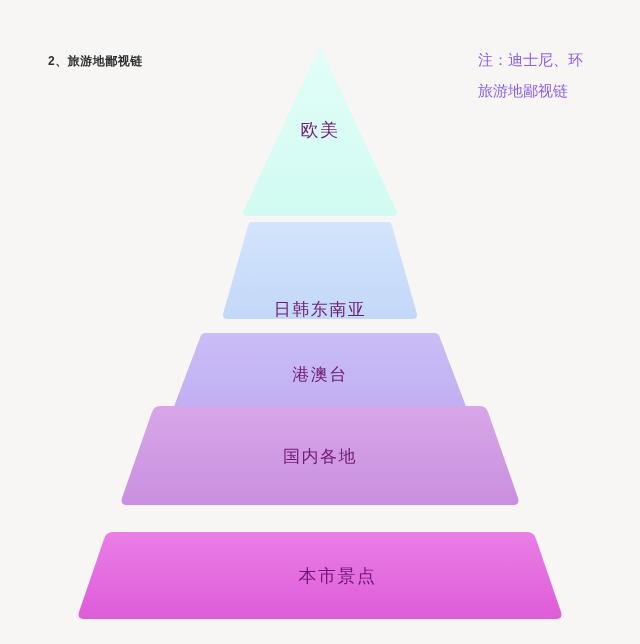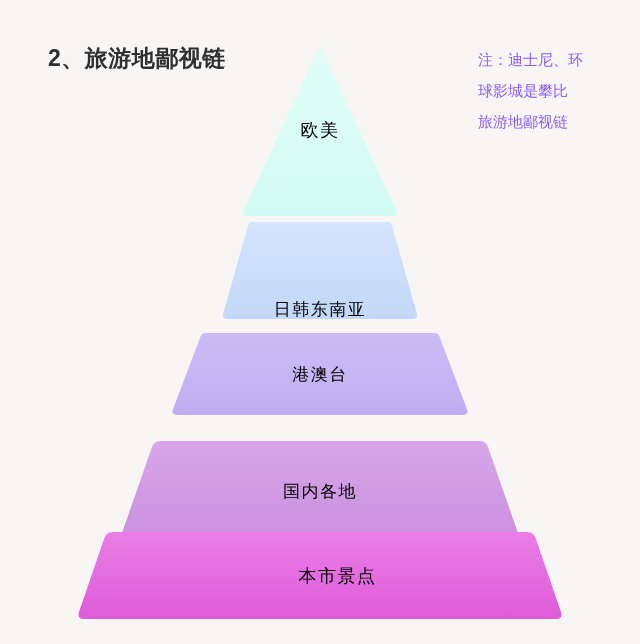--- a/index.html
+++ b/index.html
@@ -17,22 +17,22 @@
 
   #page-root {
     position: absolute;
     inset: 0;
   }
 
   
   .title {
     position: absolute;
     left: 48px;
-    top: 43px;
-    font-size: 23px;
+    top: 53px;
+    font-size: 12px;
     font-weight: bold;
     color: #2f2f2f;
     letter-spacing: 0.5px;
     white-space: nowrap;
   }
 
   
   .note {
     position: absolute;
     right: 42px;
@@ -68,46 +68,45 @@
 
   .tier-shape {
     position: absolute;
     inset: 0;
   }
 
   .tier-label {
     position: relative;
     z-index: 2;
     font-size: 17px;
-    color: #000000;
+    color: #701a75;
     letter-spacing: 1.5px;
     white-space: nowrap;
     font-weight: normal;
   }
 
   
   .tier-1 { top: 44px;  height: 172px; }
   .tier-2 { top: 220px; height: 101px; align-items: flex-end; }
   .tier-3 { top: 331px; height: 86px;  }
-  .tier-4 { top: 439px; height: 105px; }
+  .tier-4 { top: 404px; height: 105px; }
   .tier-5 { top: 530px; height: 92px;  }
 
   .tier-1 .tier-label { font-size: 18px; }
   .tier-5 .tier-label { font-size: 18px; margin-left: 35px; }
 </style>
 </head>
 <body style="background: rgb(247, 246, 245);">
 
 <div id="page-root">
 
   <div class="title">2、旅游地鄙视链</div>
 
   <div class="note">
     <span class="note-line">注：迪士尼、环</span>
-    <span class="note-line">球影城是攀比</span>
     <span class="note-line">旅游地鄙视链</span>
   </div>
 
   <div class="pyramid">
 
     <div class="tier tier-1">
       <div class="tier-shape">
         <svg width="640" height="172" viewBox="0 0 640 172" preserveAspectRatio="none">
           <defs>
             <linearGradient id="g1" x1="0" y1="0" x2="0" y2="1">

